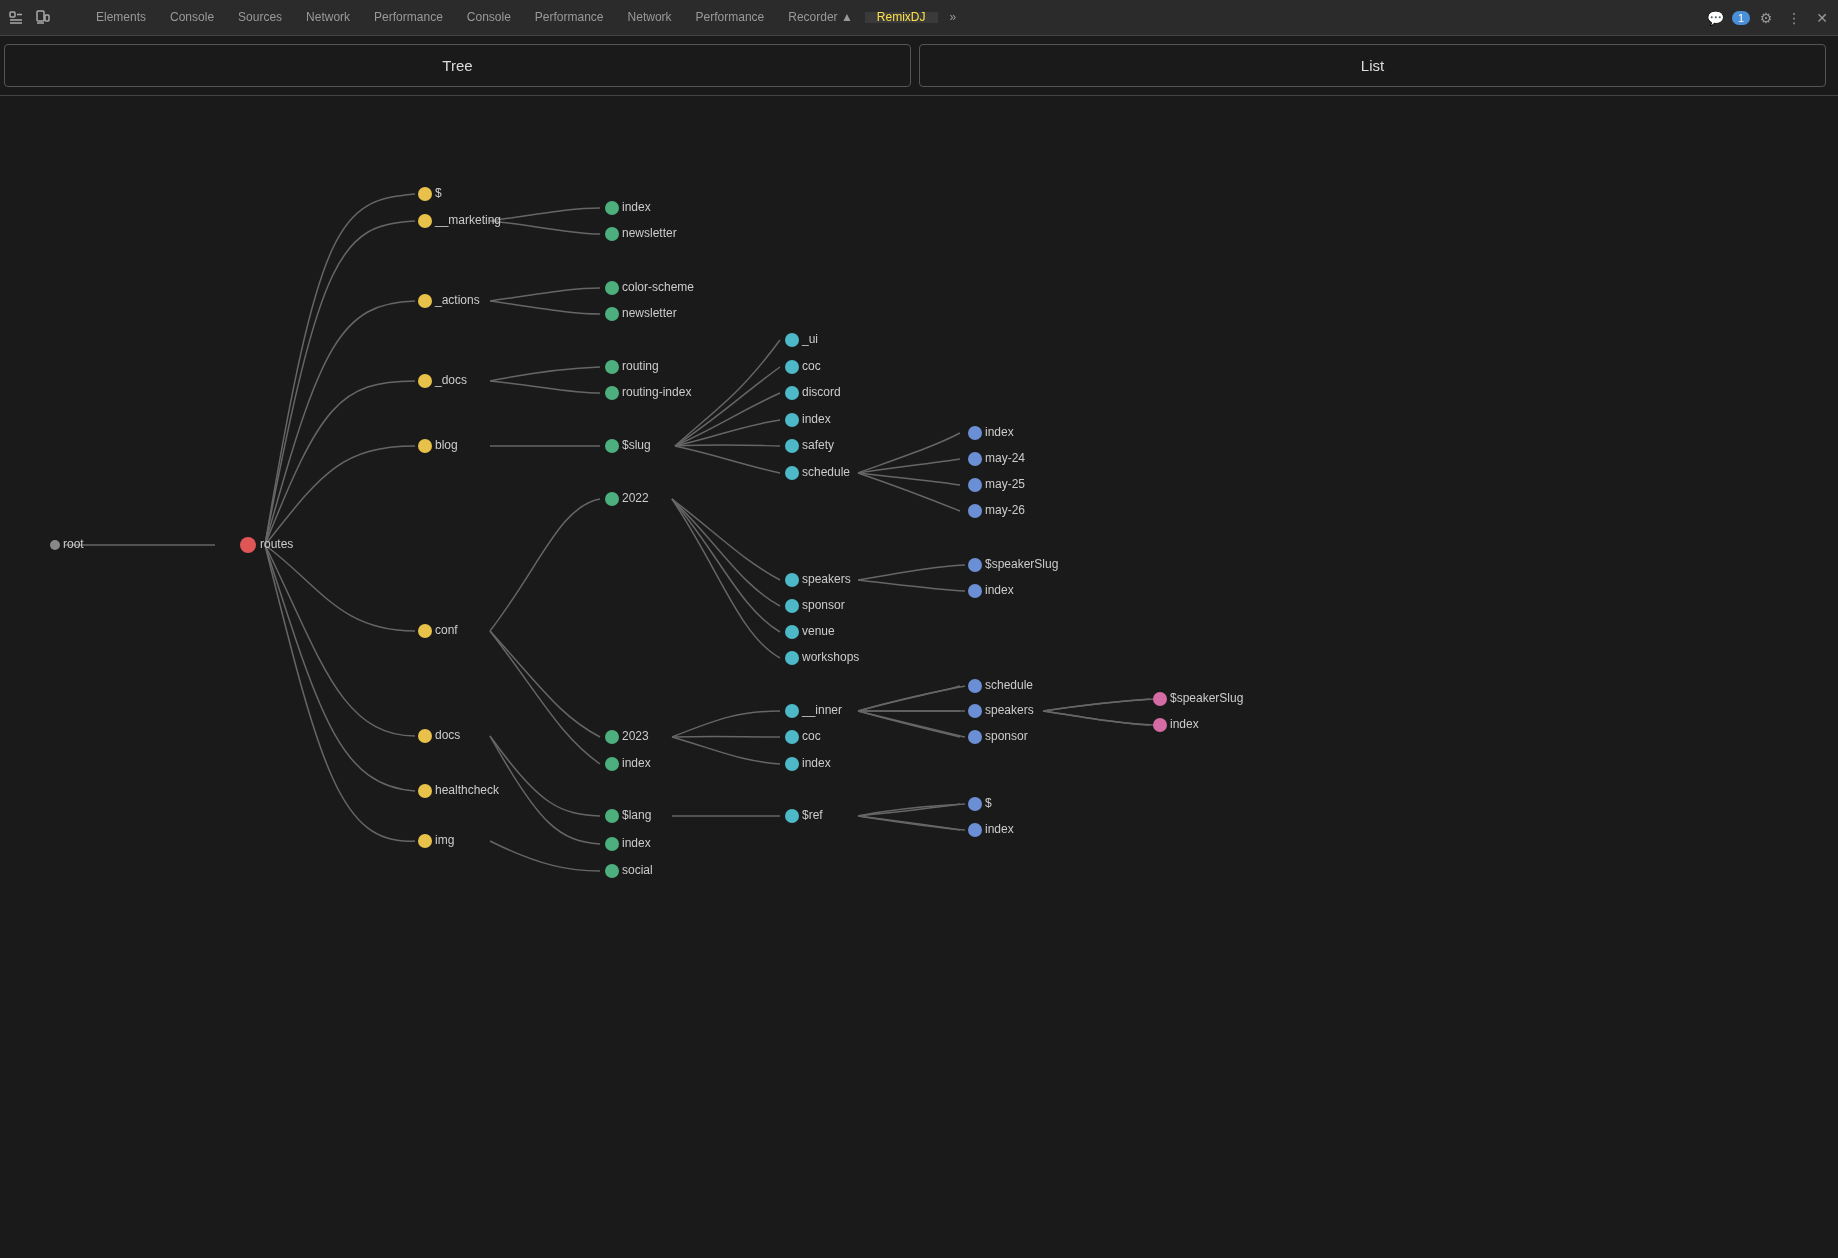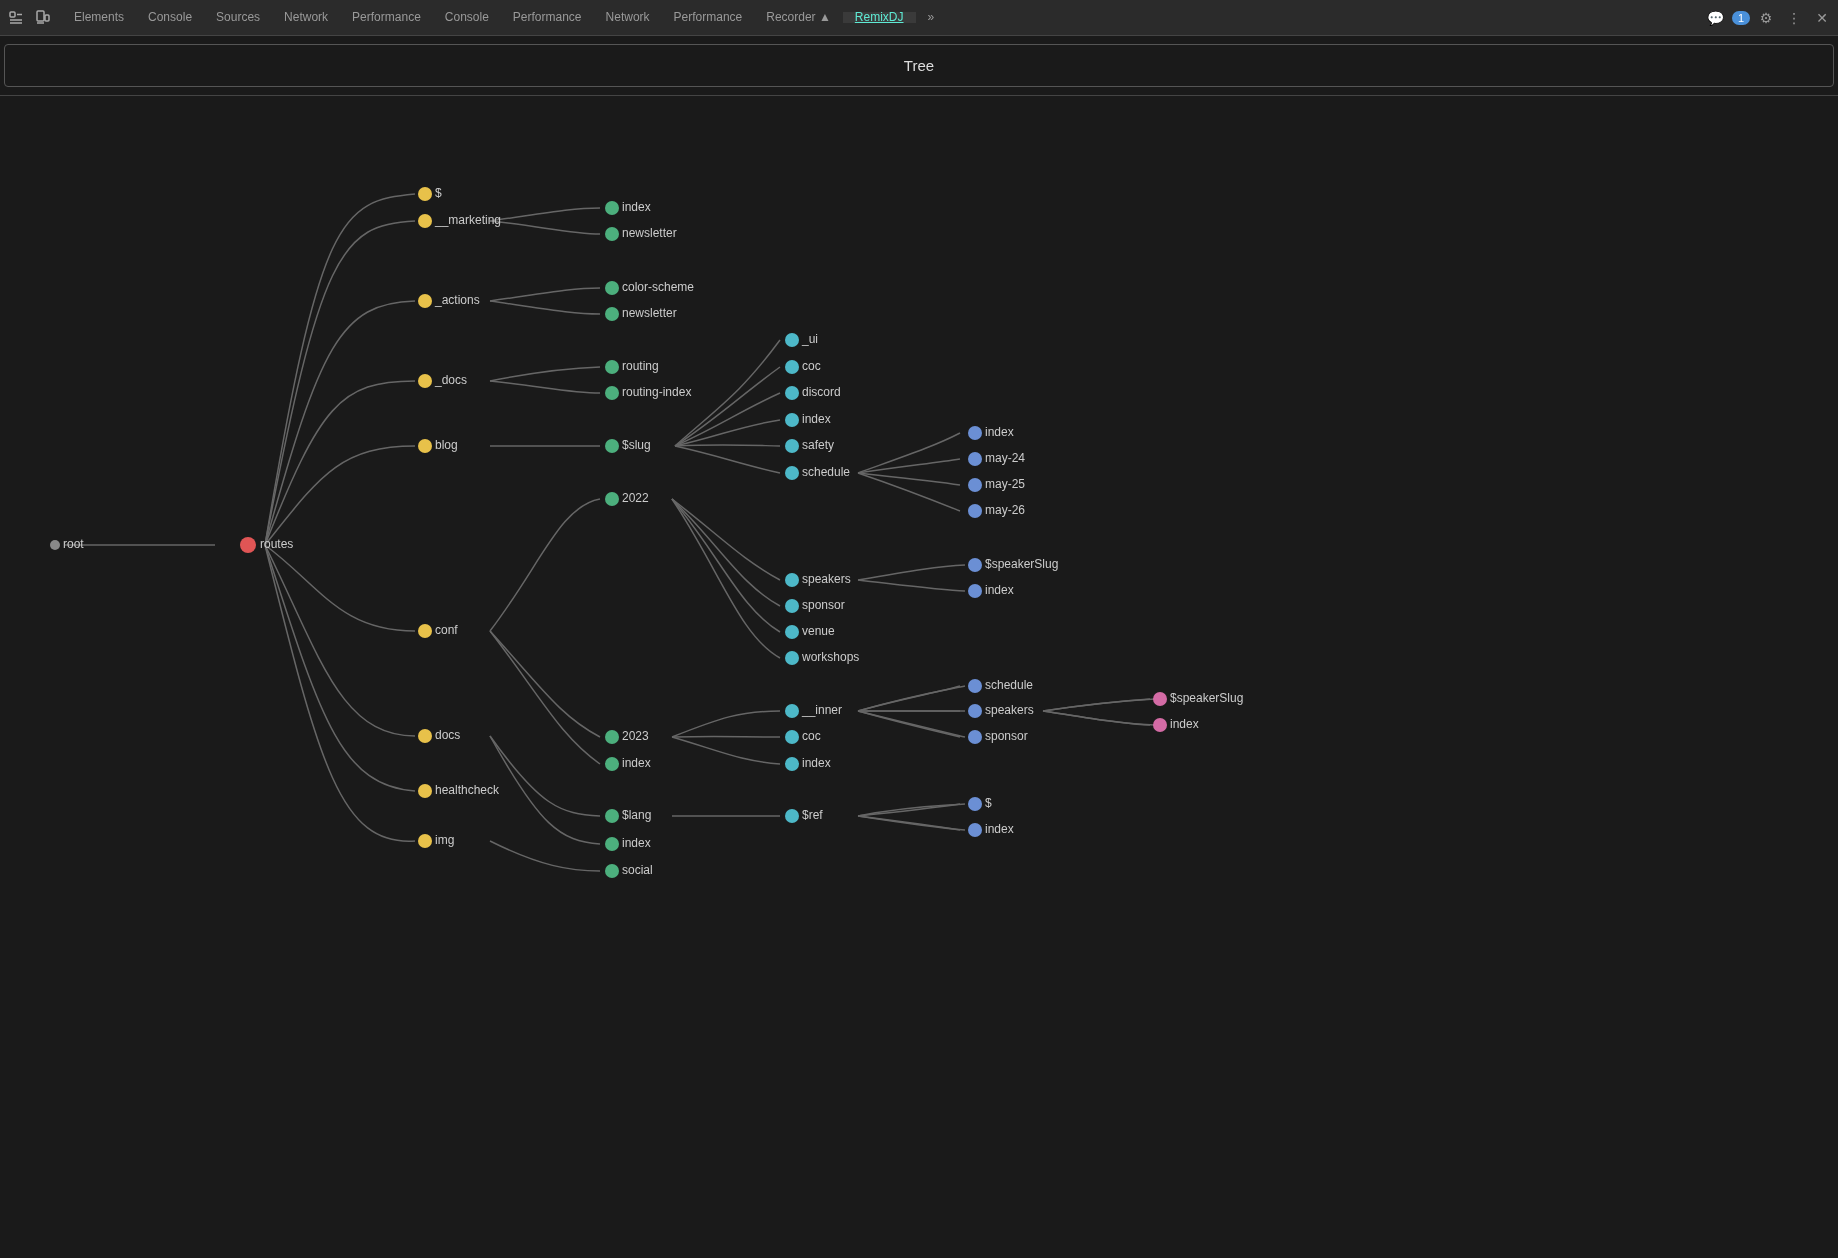--- a/index.html
+++ b/index.html
@@ -14,20 +14,21 @@
     }
 
     
     .toolbar {
       display: flex;
       align-items: center;
       background: #2b2b2b;
       border-bottom: 1px solid #444;
       height: 36px;
       padding: 12px 4px;
+      gap: 22px;
     }
     .toolbar-icons {
       display: flex;
       align-items: center;
       gap: 2px;
       margin-right: 8px;
     }
     .toolbar-icon {
       width: 24px;
       height: 24px;
@@ -50,23 +51,22 @@
       display: flex;
       align-items: center;
       cursor: pointer;
       color: #999;
       border-bottom: 2px solid transparent;
       font-size: 12px;
       white-space: nowrap;
     }
     .tab-item.remix-active {
       background: #3a3a3a;
-      color: #5eead4;
+      color: #fde047;
       border-bottom: 2px solid transparent;
-      text-decoration: underline;
     }
     .toolbar-right {
       margin-left: auto;
       display: flex;
       align-items: center;
       gap: 4px;
     }
     .badge {
       background: #4a90d9;
       color: white;
@@ -163,20 +163,23 @@
     <div class="toolbar-icon">⚙</div>
     <div class="toolbar-icon">⋮</div>
     <div class="toolbar-icon">✕</div>
   </div>
 </div>
 
 <div class="panels">
   <div class="panel-header tree">
     <span>Tree</span>
   </div>
+  <div class="panel-header list">
+    <span>List</span>
+  </div>
 </div>
 
 <div class="content">
   <svg class="tree-svg" viewBox="0 0 1838 1146">
 
     <defs>
       <style>
         .edge { stroke: #666; stroke-width: 1.5; fill: none; }
         .node-label { font-size: 12px; fill: #cccccc; font-family: 'Segoe UI', Arial, sans-serif; }
       </style>

